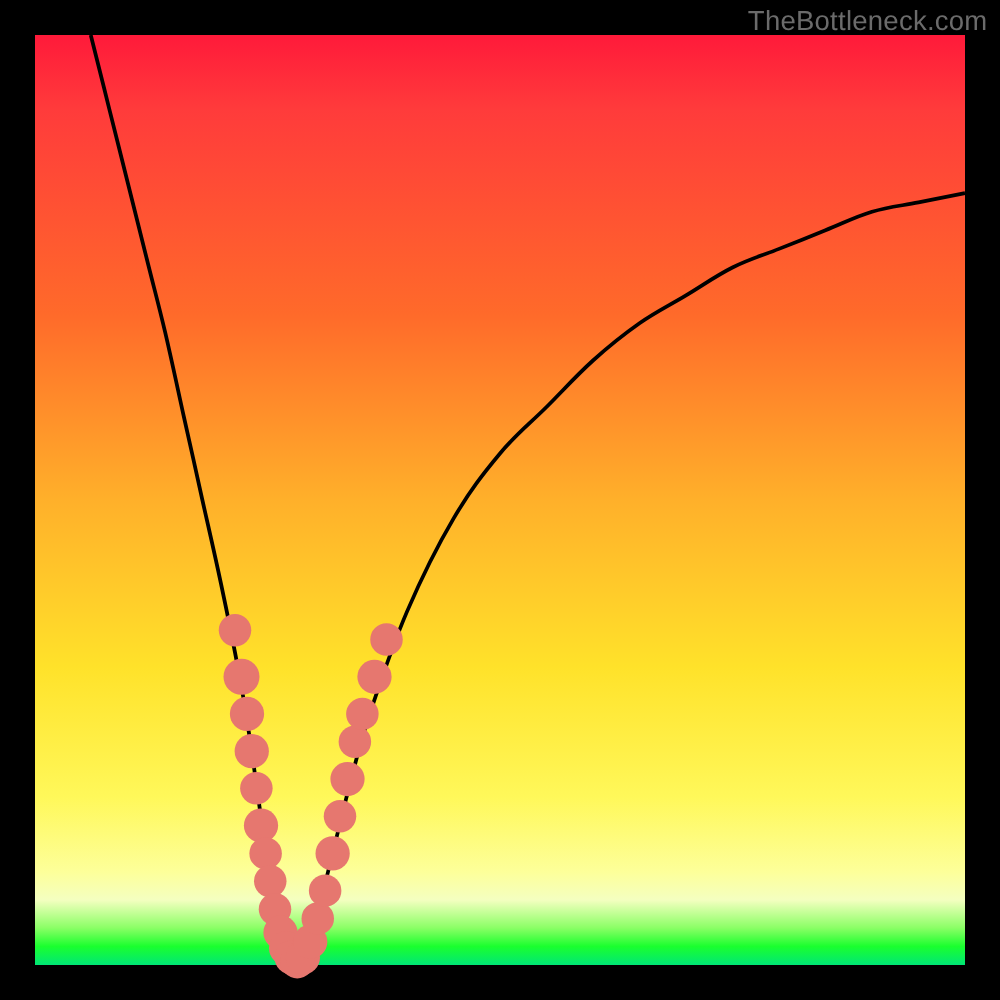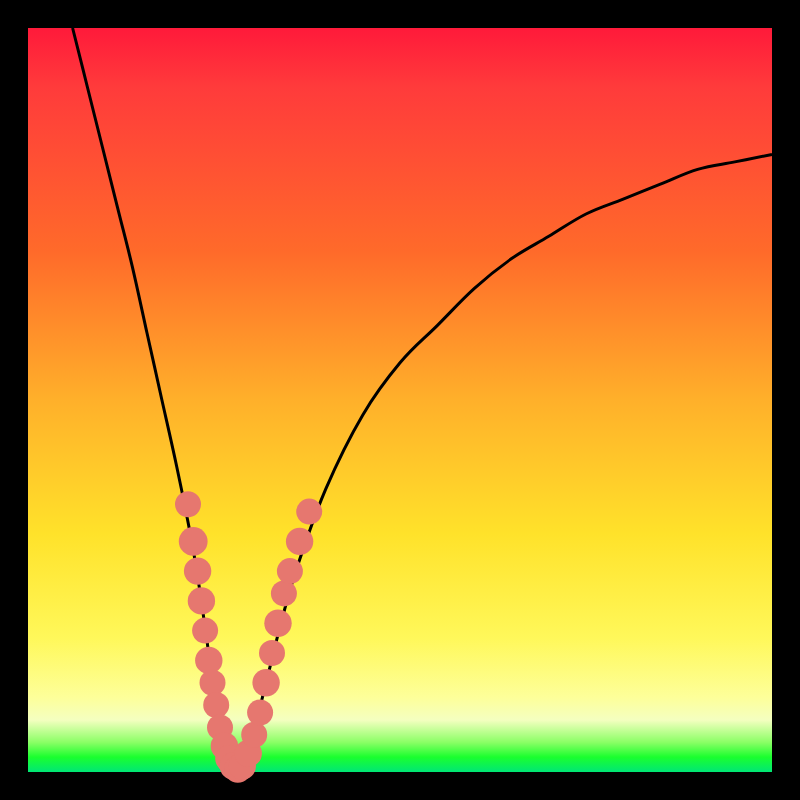--- a/index.html
+++ b/index.html
@@ -85,13 +85,14 @@
           <circle cx="238.1" cy="654.7" r="13.7" fill="#e6776f" stroke="#d85f57" stroke-width="0"></circle>
           <circle cx="244.0" cy="625.0" r="13.0" fill="#e6776f" stroke="#d85f57" stroke-width="0"></circle>
           <circle cx="250.0" cy="595.2" r="13.7" fill="#e6776f" stroke="#d85f57" stroke-width="0"></circle>
           <circle cx="255.9" cy="565.4" r="13.0" fill="#e6776f" stroke="#d85f57" stroke-width="0"></circle>
           <circle cx="261.9" cy="543.1" r="13.0" fill="#e6776f" stroke="#d85f57" stroke-width="0"></circle>
           <circle cx="271.6" cy="513.4" r="13.7" fill="#e6776f" stroke="#d85f57" stroke-width="0"></circle>
           <circle cx="281.2" cy="483.6" r="13.0" fill="#e6776f" stroke="#d85f57" stroke-width="0"></circle>
         </g>
     </svg>
   </div>
+  <div class="watermark">TheBottleneck.com</div>
 </div>
 
 </body></html>

